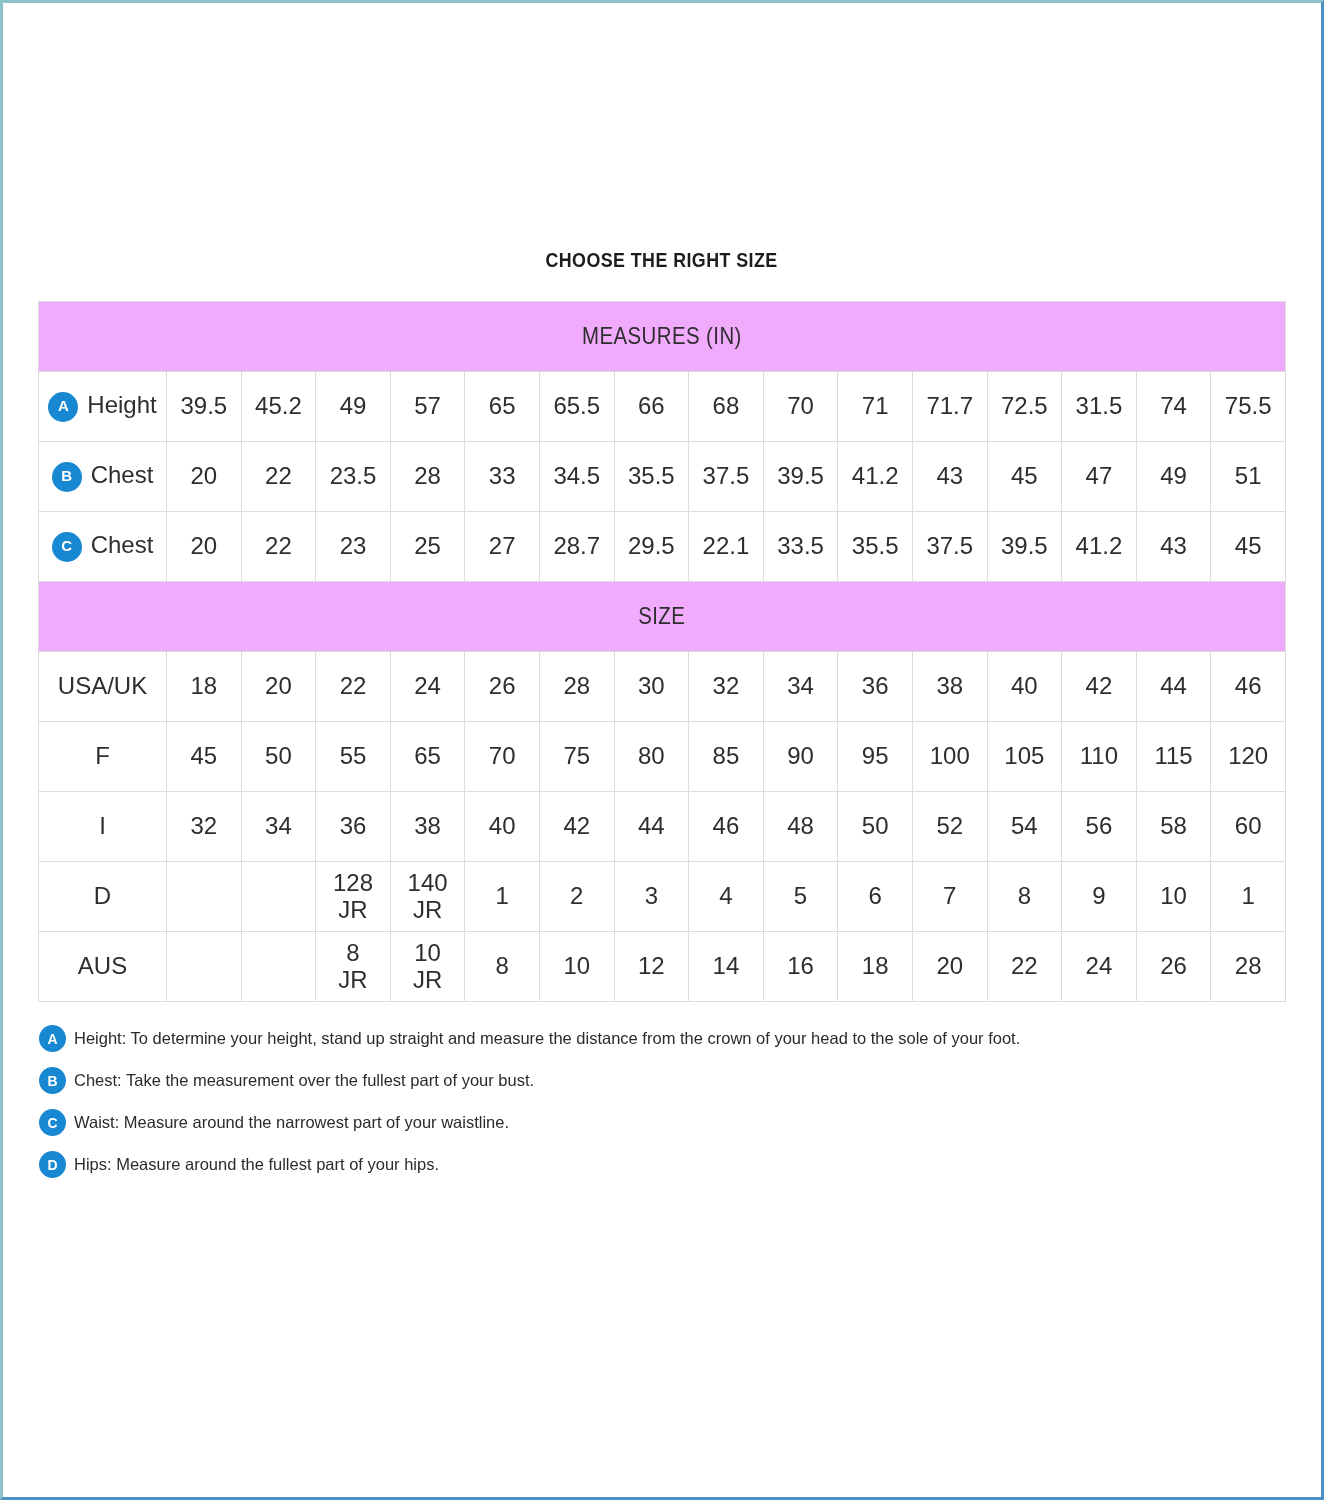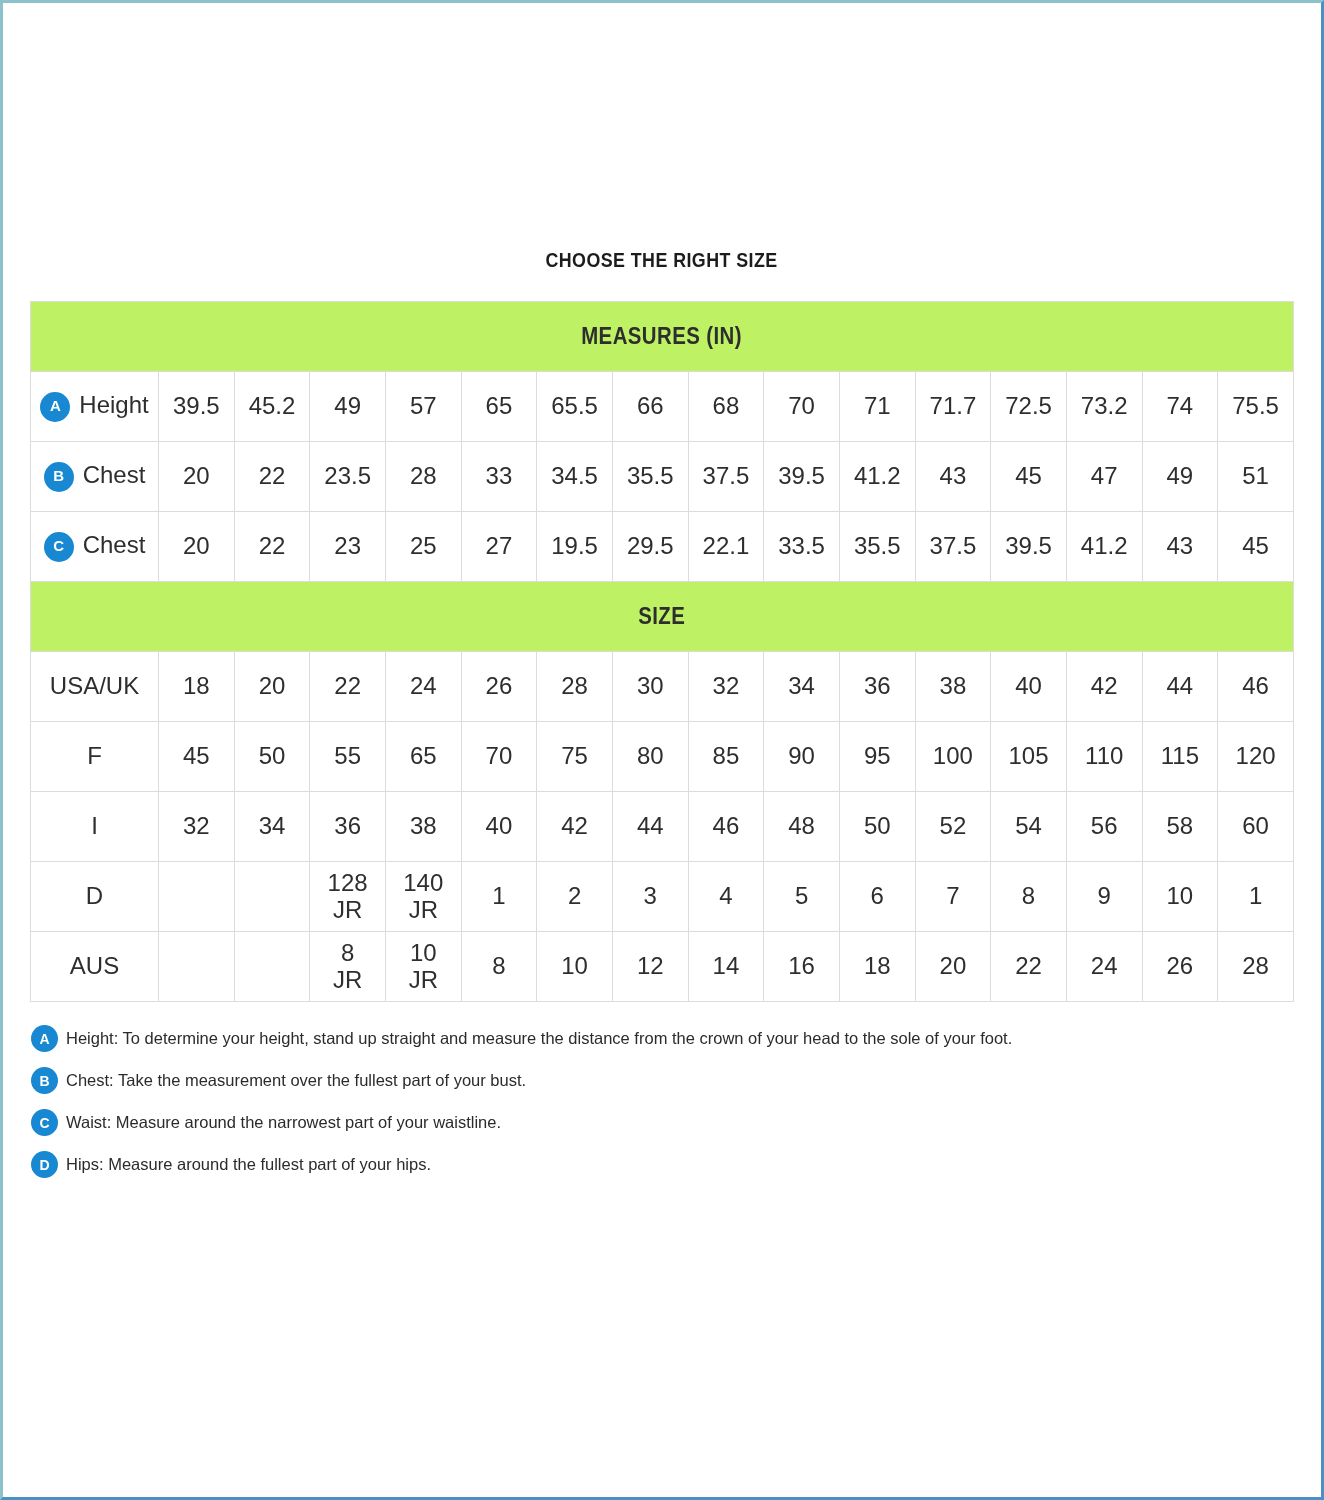--- a/index.html
+++ b/index.html
@@ -7,21 +7,21 @@
     width: 1324px;
     height: 1500px;
     box-sizing: border-box;
     background: #ffffff;
     border: 3px solid;
     border-color: #8cc3cb #4a90c5 #4a90c5 #8cc3cb;
     font-family: "Liberation Sans", sans-serif;
     color: #2e2e2e;
     overflow: hidden;
   }
-  .page { padding: 0 27px; }
+  .page { padding: 0 35px; }
 
   .title {
     margin-top: 245px;
     text-align: center;
     font-size: 21px;
     font-weight: bold;
     color: #1c1c1c;
   }
   .title .condensed {
     display: inline-block;
@@ -42,23 +42,23 @@
     text-align: center;
     vertical-align: middle;
     font-size: 24px;
     color: #2e2e2e;
     white-space: pre-line;
     line-height: 1.12;
     padding: 0;
     overflow: hidden;
   }
   td.section-cell {
-    background: #bef264;
+    background: #f0abfc;
     height: 67px;
-    font-weight: bold;
+    font-weight: normal;
     font-size: 20px;
     color: #1c1c1c;
   }
   td.section-cell .condensed {
     display: inline-block;
     transform: scaleX(0.85);
     letter-spacing: 0.5px;
   }
   td.label-cell {
     text-align: left;
@@ -120,21 +120,21 @@
           <td>49</td>
           <td>57</td>
           <td>65</td>
           <td>65.5</td>
           <td>66</td>
           <td>68</td>
           <td>70</td>
           <td>71</td>
           <td>71.7</td>
           <td>72.5</td>
-          <td>73.2</td>
+          <td>31.5</td>
           <td>74</td>
           <td>75.5</td>
         </tr>
         <tr>
           <td class="label-cell"><span class="badge">B</span><span>Chest</span></td>
           <td>20</td>
           <td>22</td>
           <td>23.5</td>
           <td>28</td>
           <td>33</td>
@@ -149,21 +149,21 @@
           <td>49</td>
           <td>51</td>
         </tr>
         <tr>
           <td class="label-cell"><span class="badge">C</span><span>Chest</span></td>
           <td>20</td>
           <td>22</td>
           <td>23</td>
           <td>25</td>
           <td>27</td>
-          <td>19.5</td>
+          <td>28.7</td>
           <td>29.5</td>
           <td>22.1</td>
           <td>33.5</td>
           <td>35.5</td>
           <td>37.5</td>
           <td>39.5</td>
           <td>41.2</td>
           <td>43</td>
           <td>45</td>
         </tr>

